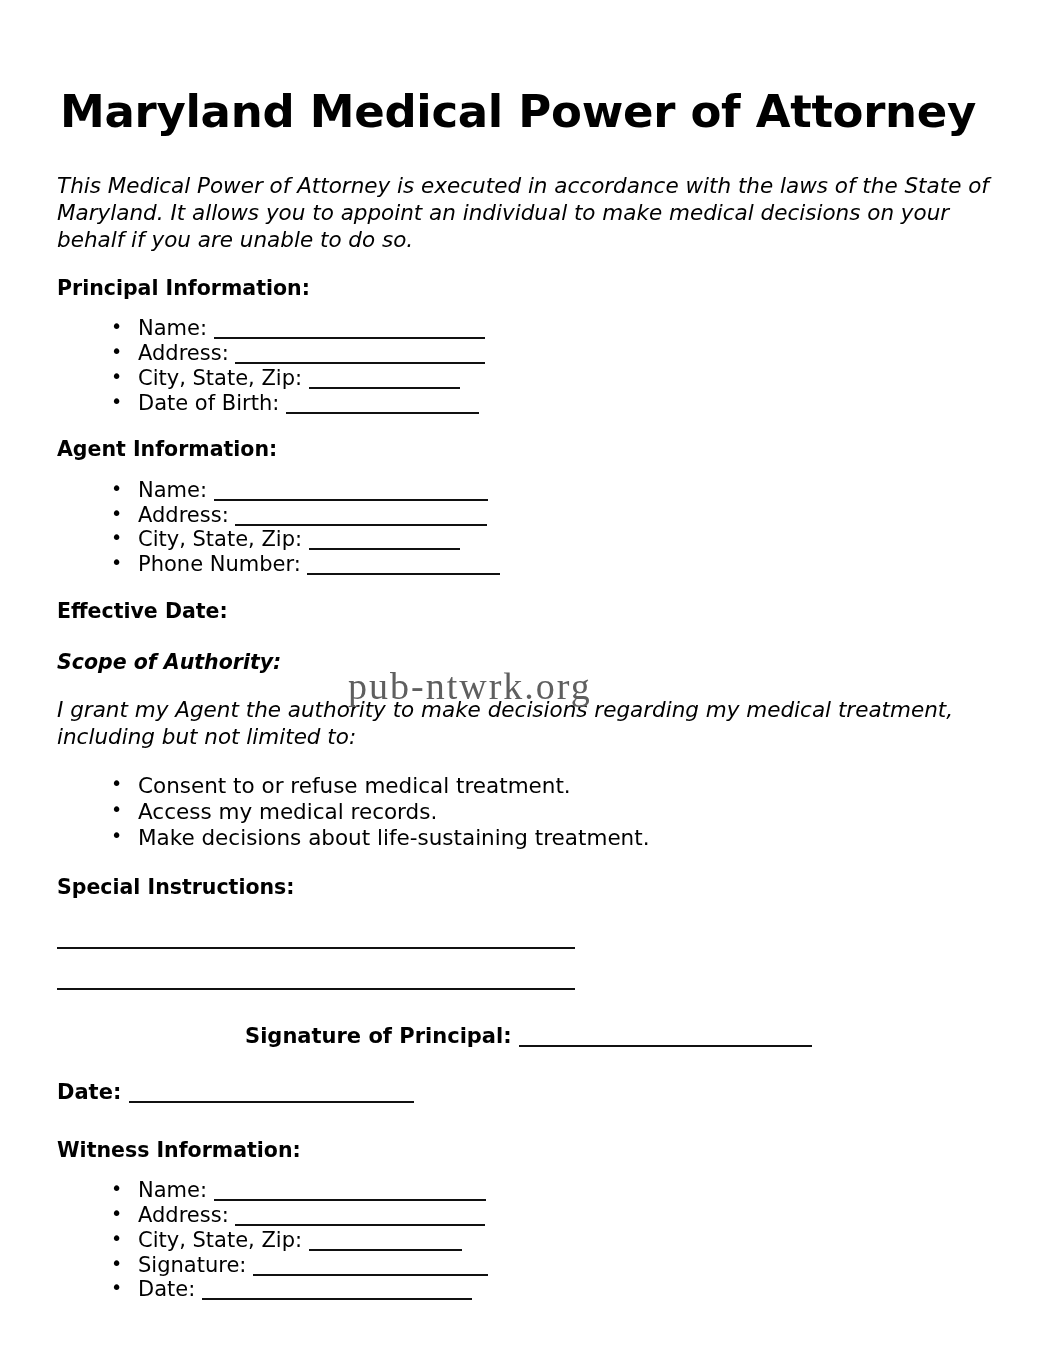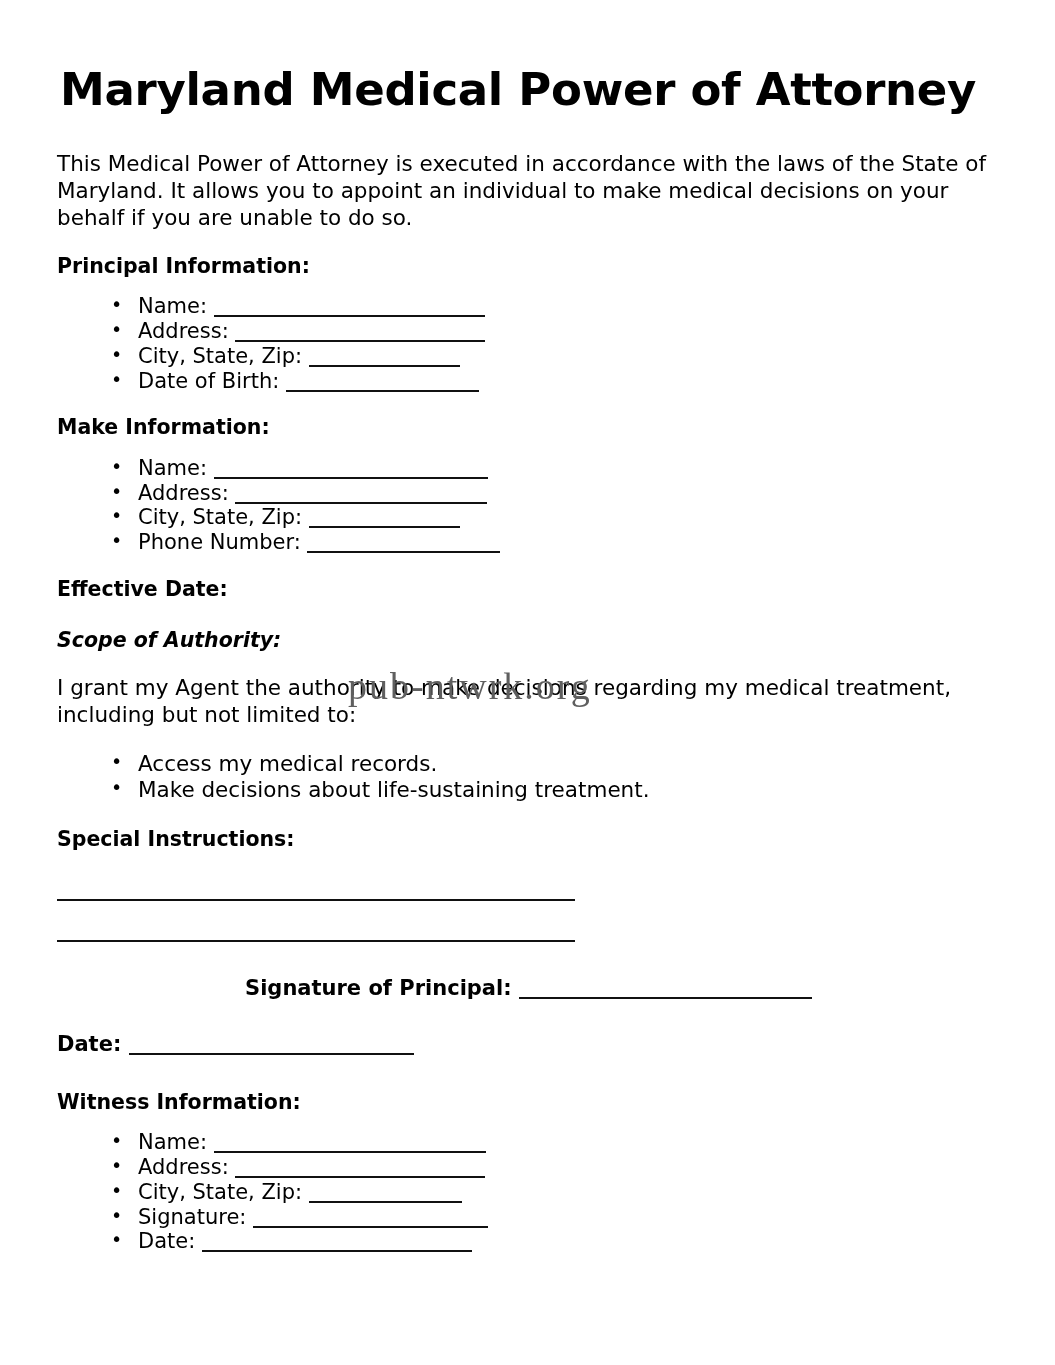--- a/index.html
+++ b/index.html
@@ -14,34 +14,35 @@
     color: #000000;
     position: relative;
     overflow: hidden;
   }
   .page {
     position: relative;
     width: 1055px;
     height: 1365px;
     background: #ffffff;
     box-sizing: border-box;
-    padding: 64px 55px 0 57px;
+    padding: 86px 55px 0 57px;
   }
   .doc-title {
     font-size: 45px;
     font-weight: bold;
     letter-spacing: -0.3px;
     line-height: 1.15;
     margin: 0 0 34px 3px;
   }
   .para {
     font-size: 21.5px;
     line-height: 1.27;
     margin: 16px 0 22px 0;
     max-width: 955px;
+    font-style: italic;
   }
   .section-heading {
     font-size: 20.5px;
     font-weight: bold;
     margin: 0 0 16px 0;
     line-height: 1.2;
   }
   .heading-gap-top {
     margin-top: 26px;
     font-style: italic;
@@ -142,33 +143,34 @@
   <p class="para">This Medical Power of Attorney is executed in accordance with the laws of the State of Maryland. It allows you to appoint an individual to make medical decisions on your behalf if you are unable to do so.</p>
 
   <h2 class="section-heading">Principal Information:</h2>
   <ul class="fields">
     <li><span>Name:</span> <span class="blank" style="width:271px"></span></li>
     <li><span>Address:</span> <span class="blank" style="width:250px"></span></li>
     <li><span>City, State, Zip:</span> <span class="blank" style="width:151px"></span></li>
     <li><span>Date of Birth:</span> <span class="blank" style="width:193px"></span></li>
   </ul>
 
-  <h2 class="section-heading">Make Information:</h2>
+  <h2 class="section-heading">Agent Information:</h2>
   <ul class="fields">
     <li><span>Name:</span> <span class="blank" style="width:274px"></span></li>
     <li><span>Address:</span> <span class="blank" style="width:252px"></span></li>
     <li><span>City, State, Zip:</span> <span class="blank" style="width:151px"></span></li>
     <li><span>Phone Number:</span> <span class="blank" style="width:193px"></span></li>
   </ul>
 
   <h2 class="section-heading">Effective Date:</h2>
 
   <h2 class="section-heading heading-gap-top">Scope of Authority:</h2>
   <p class="para scope-para">I grant my Agent the authority to make decisions regarding my medical treatment, including but not limited to:</p>
   <ul class="bullets">
+    <li>Consent to or refuse medical treatment.</li>
     <li>Access my medical records.</li>
     <li>Make decisions about life-sustaining treatment.</li>
   </ul>
 
   <h2 class="section-heading">Special Instructions:</h2>
   <div class="rule-line si-line-1"></div>
   <div class="rule-line si-line-2"></div>
 
   <div class="sig-row">
     <span>Signature of Principal:</span>

